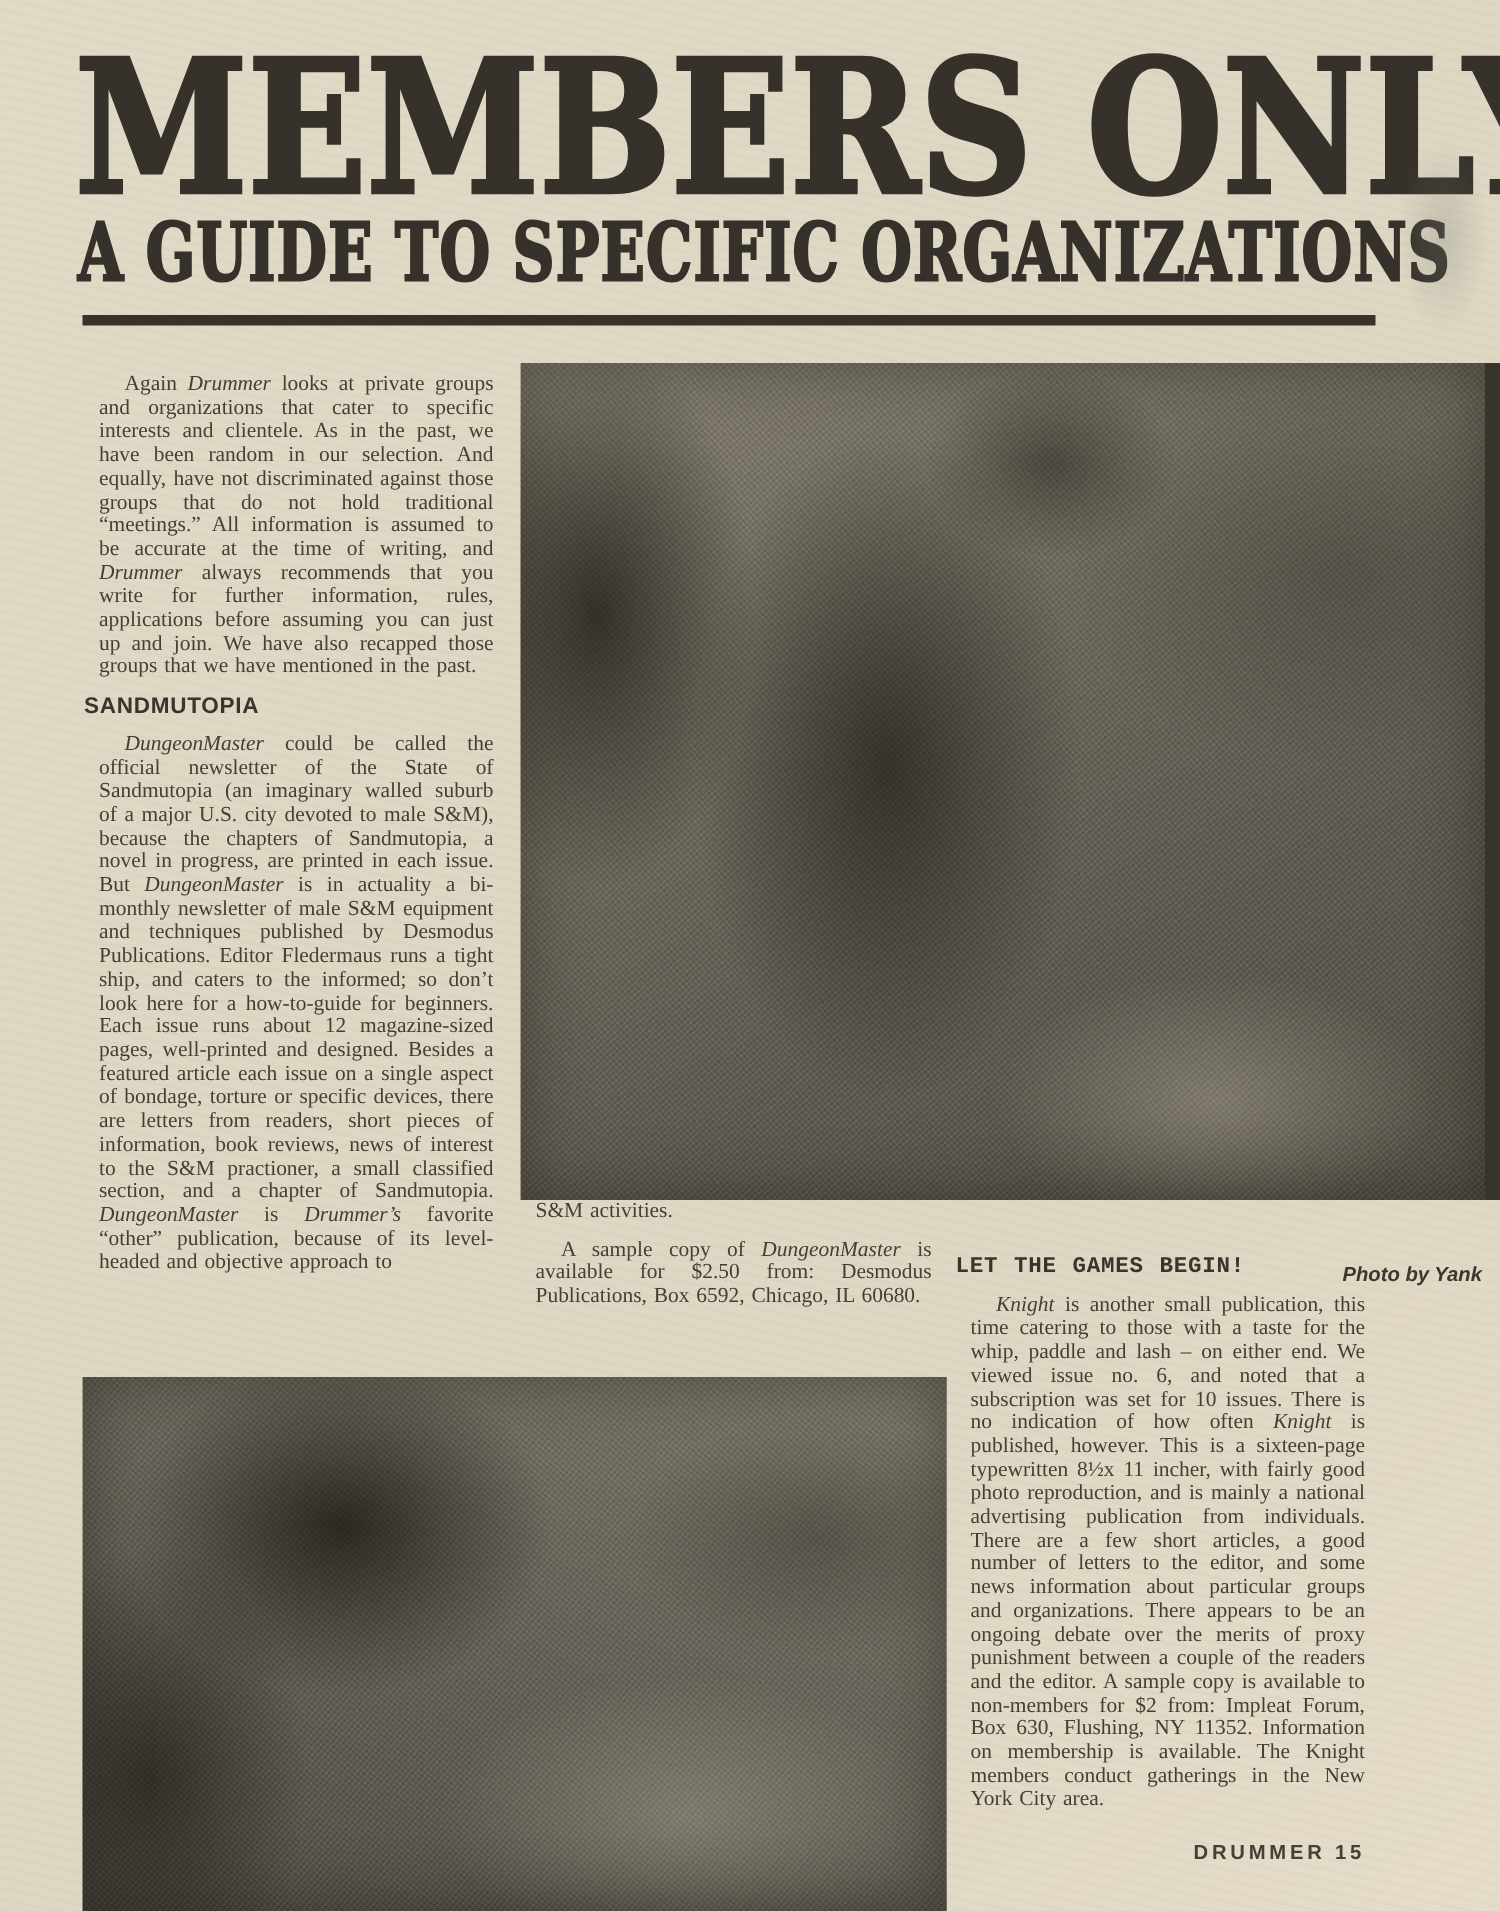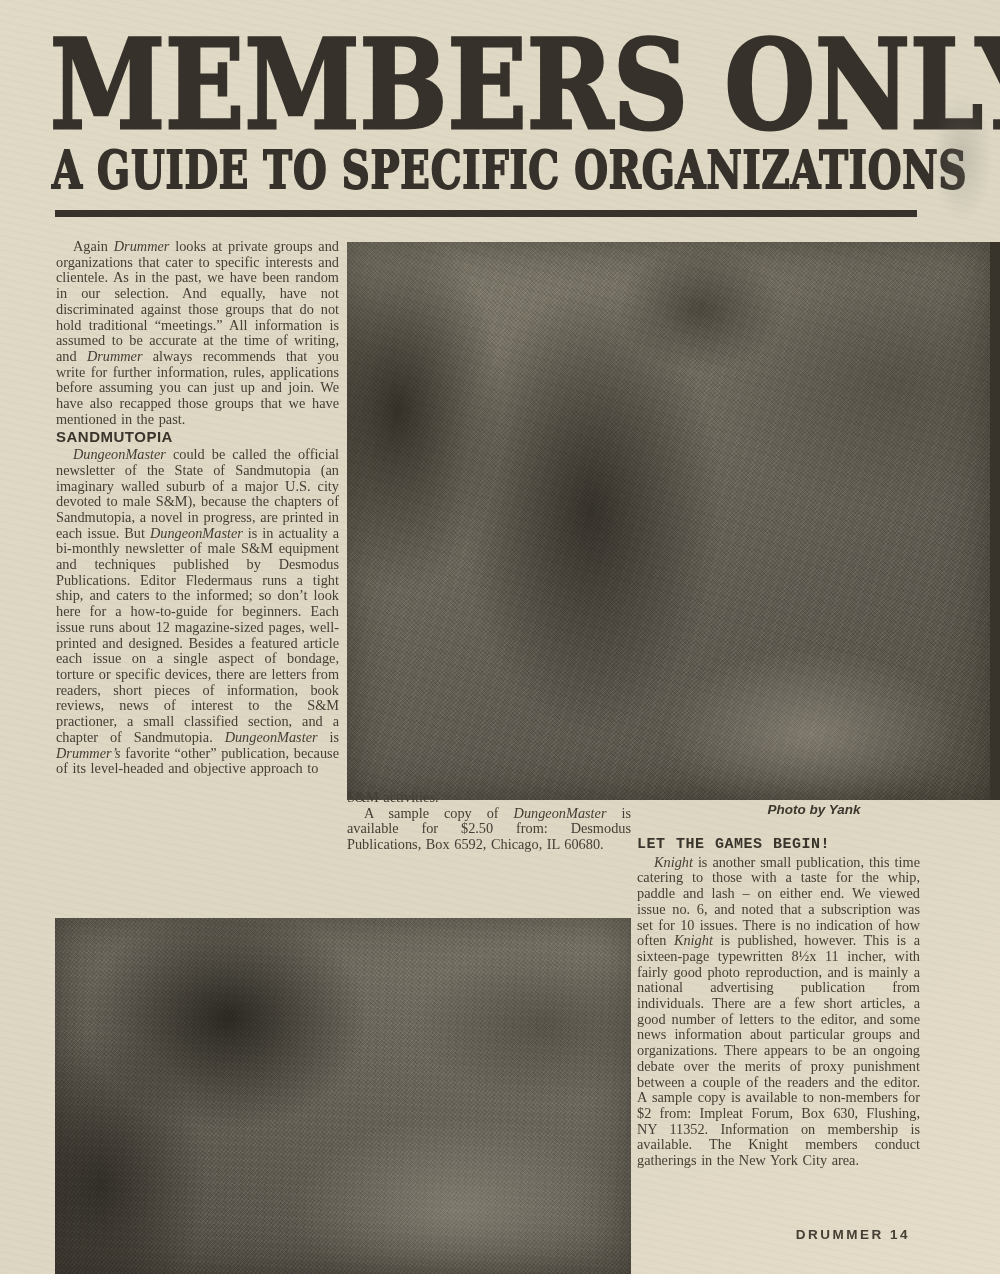--- a/index.html
+++ b/index.html
@@ -34,21 +34,21 @@
     color: #36312a; -webkit-text-stroke: 1.8px #36312a;
     transform: scale(0.76, 1.04); transform-origin: left top;
   }
   .title-rule {
     position: absolute; left: 55px; top: 210px; width: 862px; height: 7px;
     background: #37322b;
   }
 
   
   .col { position: absolute; font-size: 14.3px; line-height: 15.7px; text-align: justify; word-spacing: 1px; }
-  .col p { margin: 0; }
+  .col p { margin: 10px; }
   .col p.indent { text-indent: 17px; }
   .col h3 {
     margin: 2px 0 2px 0;
     font-family: "Liberation Sans", sans-serif; font-weight: bold;
     font-size: 15px; letter-spacing: 0.5px; color: #3a352c;
     text-align: left;
   }
   .col i { font-style: italic; }
   .col-left  { left: 56px;  top: 239px; width: 283px; }
   .col-mid   { left: 347px; top: 790px; width: 284px; }
@@ -83,23 +83,23 @@
   .page-edge-shadow {
     position: absolute; left: 990px; top: 242px; width: 10px; height: 558px;
     background: #38342c;
   }
   .corner-smudge {
     position: absolute; left: 928px; top: 92px; width: 68px; height: 145px;
     background: radial-gradient(ellipse 60% 60% at 50% 45%, rgba(125,125,115,0.28), transparent 75%);
   }
 
   .photo-credit {
-    position: absolute; left: 640px; top: 802px; width: 348px;
+    position: absolute; left: 640px; top: 842px; width: 348px;
     font-family: "Liberation Sans", sans-serif; font-style: italic; font-weight: bold;
-    font-size: 13.5px; text-align: center; color: #3b362e;
+    font-size: 13.5px; text-align: right; color: #3b362e;
   }
 
   .page-footer {
     position: absolute; left: 627px; top: 1227px; width: 283px;
     font-family: "Liberation Sans", sans-serif; font-weight: bold;
     font-size: 13.5px; letter-spacing: 2.5px; text-align: right; color: #453f35;
   }
 </style>
 </head>
 <body>
@@ -126,15 +126,15 @@
     <p class="indent"><span>A sample copy of </span><i>DungeonMaster</i><span> is available for $2.50 from: Desmodus Publications, Box 6592, Chicago, IL 60680.</span></p>
   </div>
 
   <div class="photo photo-bottom"></div>
 
   <div class="col col-right">
     <h3>LET THE GAMES BEGIN!</h3>
     <p class="indent"><i>Knight</i><span> is another small publication, this time catering to those with a taste for the whip, paddle and lash – on either end. We viewed issue no. 6, and noted that a subscription was set for 10 issues. There is no indication of how often </span><i>Knight</i><span> is published, however. This is a sixteen-page typewritten 8½x 11 incher, with fairly good photo reproduction, and is mainly a national advertising publication from individuals. There are a few short articles, a good number of letters to the editor, and some news information about particular groups and organizations. There appears to be an ongoing debate over the merits of proxy punishment between a couple of the readers and the editor. A sample copy is available to non-members for $2 from: Impleat Forum, Box 630, Flushing, NY 11352. Information on membership is available. The Knight members conduct gatherings in the New York City area.</span></p>
   </div>
 
-  <div class="page-footer">DRUMMER 14</div>
+  <div class="page-footer">DRUMMER 15</div>
 
 </div>
 
 </body></html>

